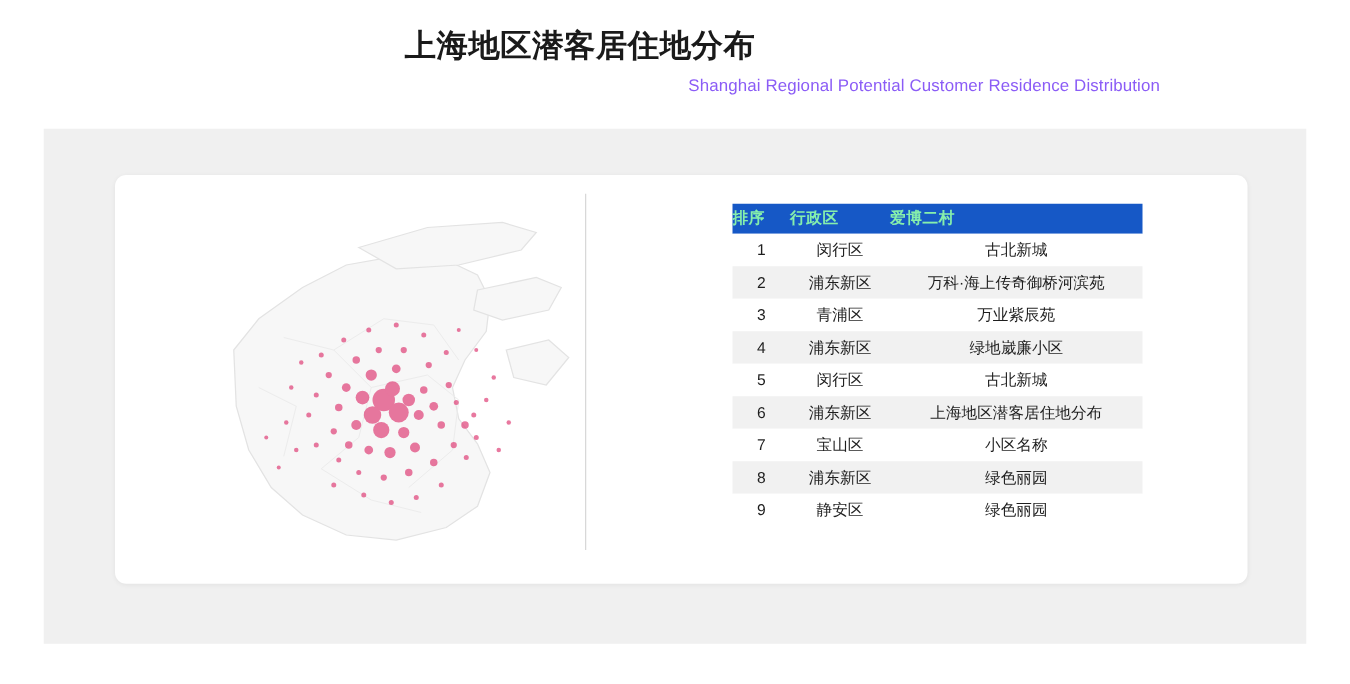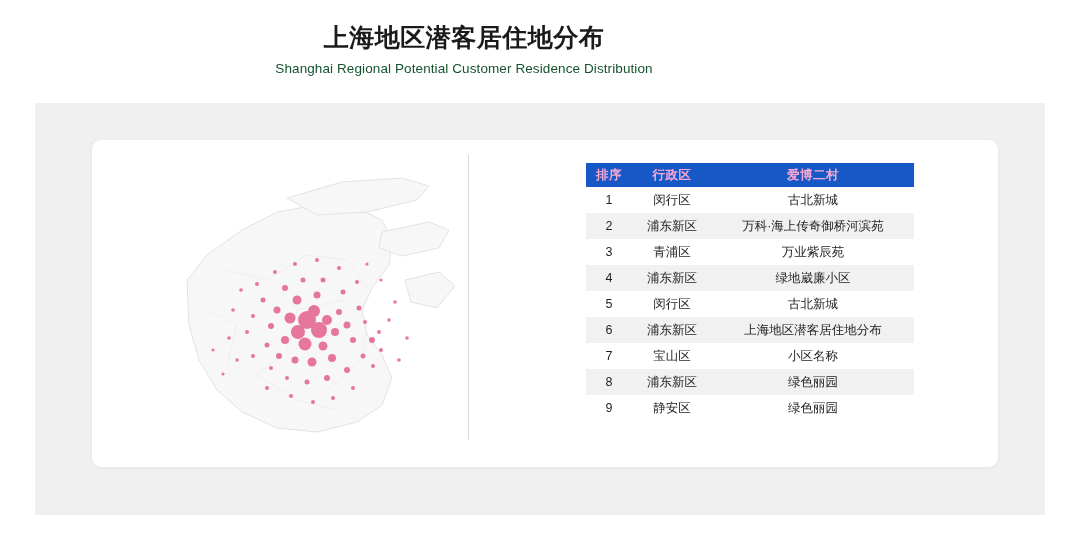--- a/index.html
+++ b/index.html
@@ -27,23 +27,24 @@
   .main-title {
     font-size: 25px;
     font-weight: bold;
     color: #1a1a1a;
     letter-spacing: 0.5px;
     line-height: 1.2;
   }
   .sub-title {
     margin-top: 9px;
     font-size: 13.5px;
-    color: #14532d;
+    color: #8b5cf6;
     font-weight: normal;
     letter-spacing: 0.1px;
+    text-align: right;
   }
   .gray-panel {
     position: absolute;
     left: 35px;
     top: 103px;
     width: 1010px;
     height: 412px;
     background: #f0f0f0;
   }
   .white-card {
@@ -79,28 +80,29 @@
     top: 163px;
     width: 328px;
   }
   table.rank {
     border-collapse: collapse;
     width: 328px;
     table-layout: fixed;
   }
   table.rank thead th {
     background: #1658c6;
-    color: #f9a8d4;
+    color: #86efac;
     font-size: 12.5px;
     font-weight: bold;
     height: 24px;
     line-height: 24px;
     padding: 0;
-    text-align: center;
+    text-align: left;
     letter-spacing: 0.5px;
+    font-family: Liberation Mono, monospace;
   }
   table.rank tbody td {
     font-size: 12.5px;
     color: #1e1e1e;
     height: 26px;
     line-height: 26px;
     padding: 0;
     text-align: center;
   }
   table.rank tbody tr.odd td {

